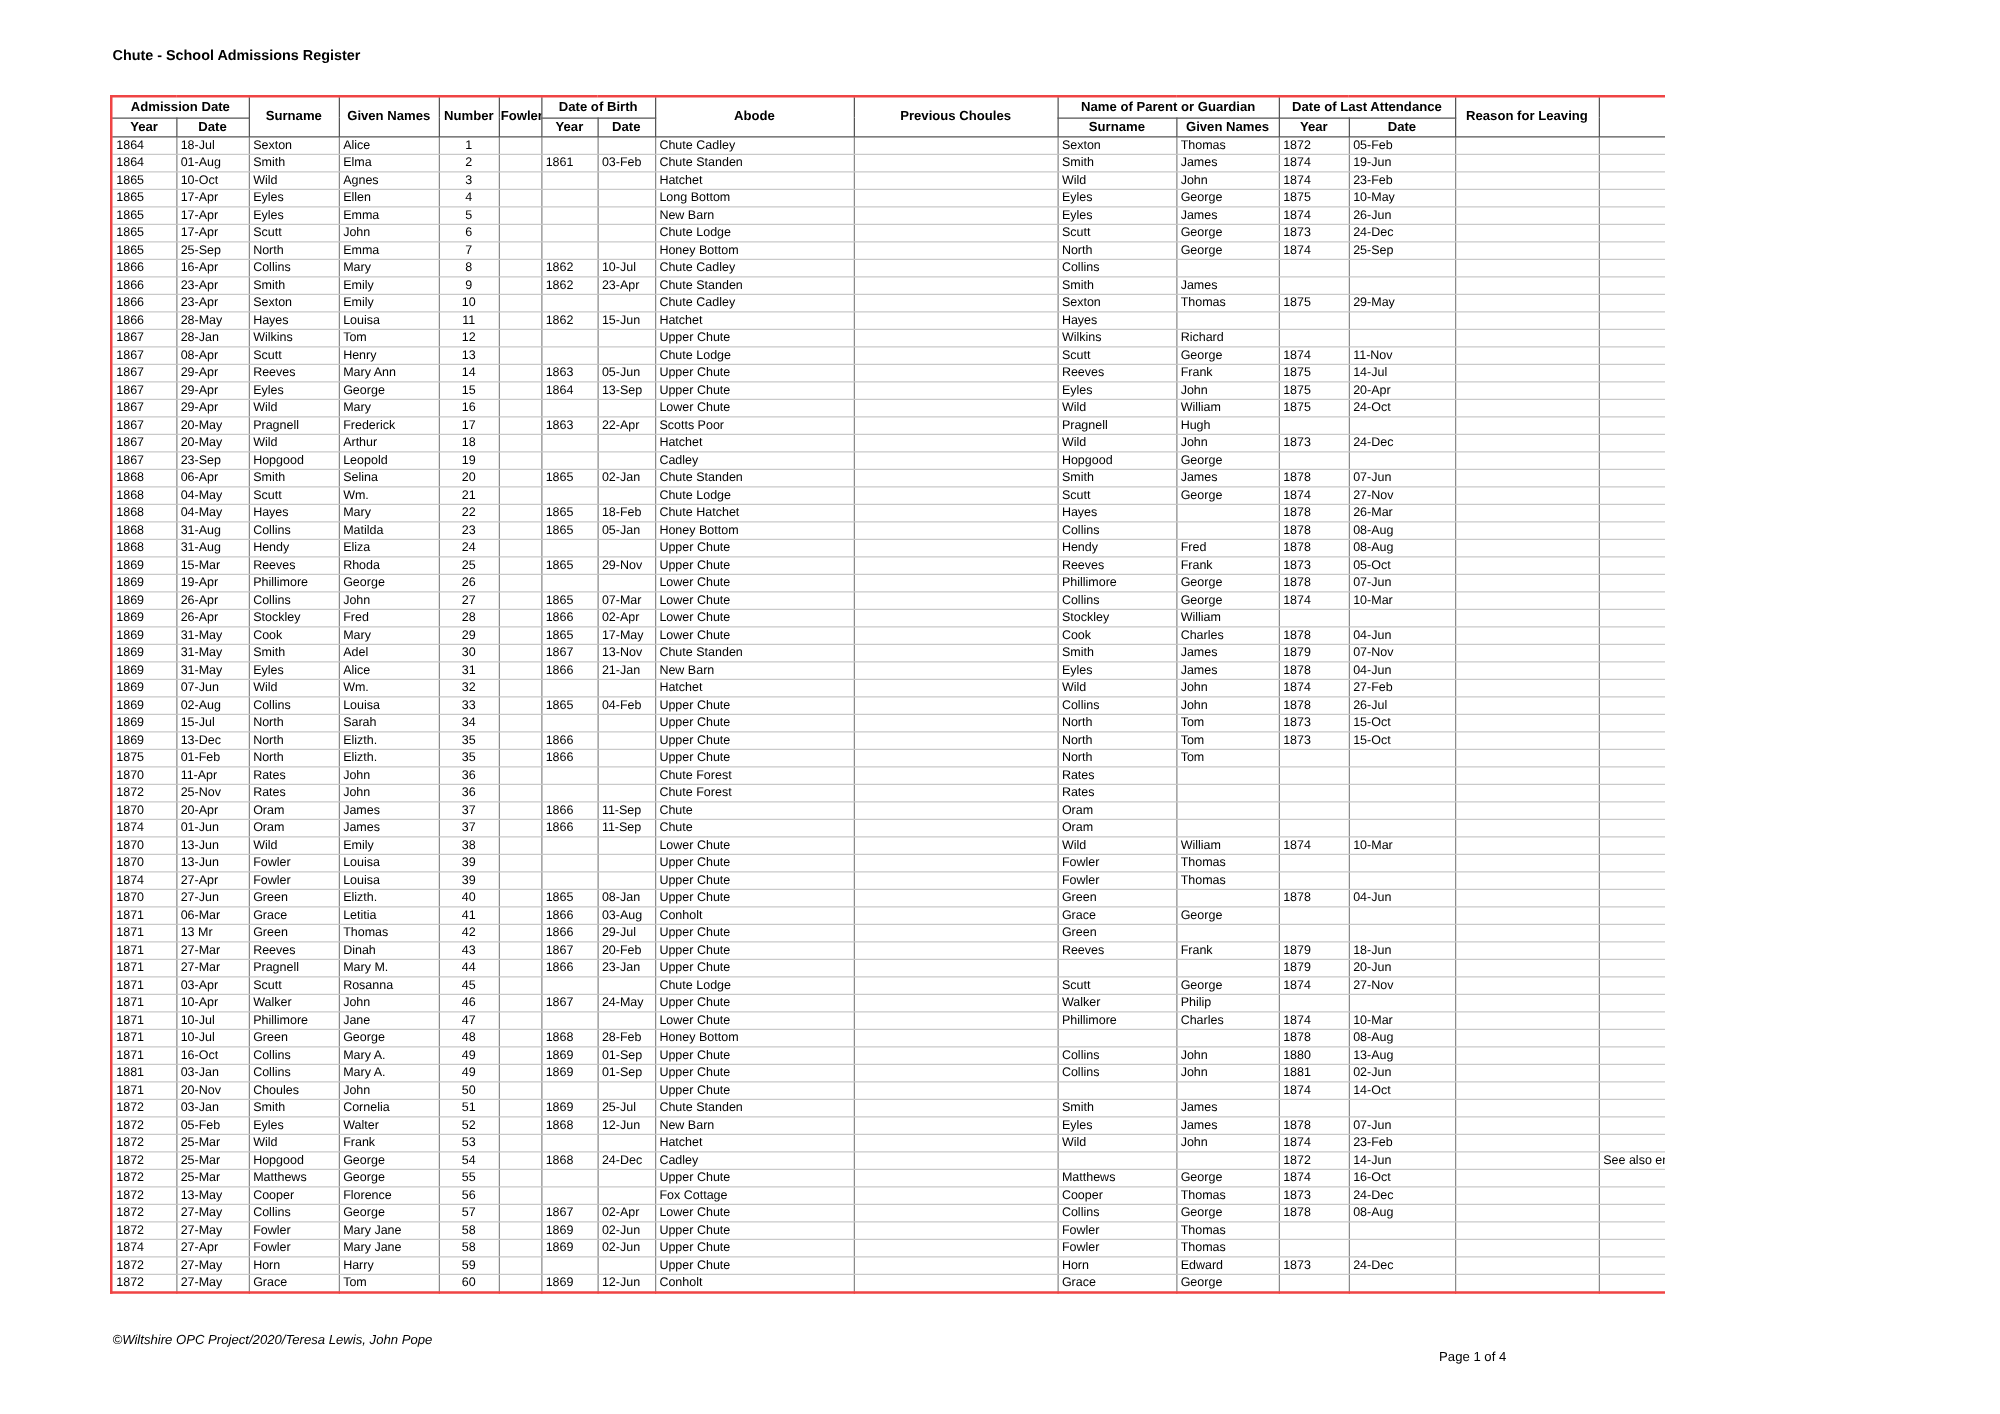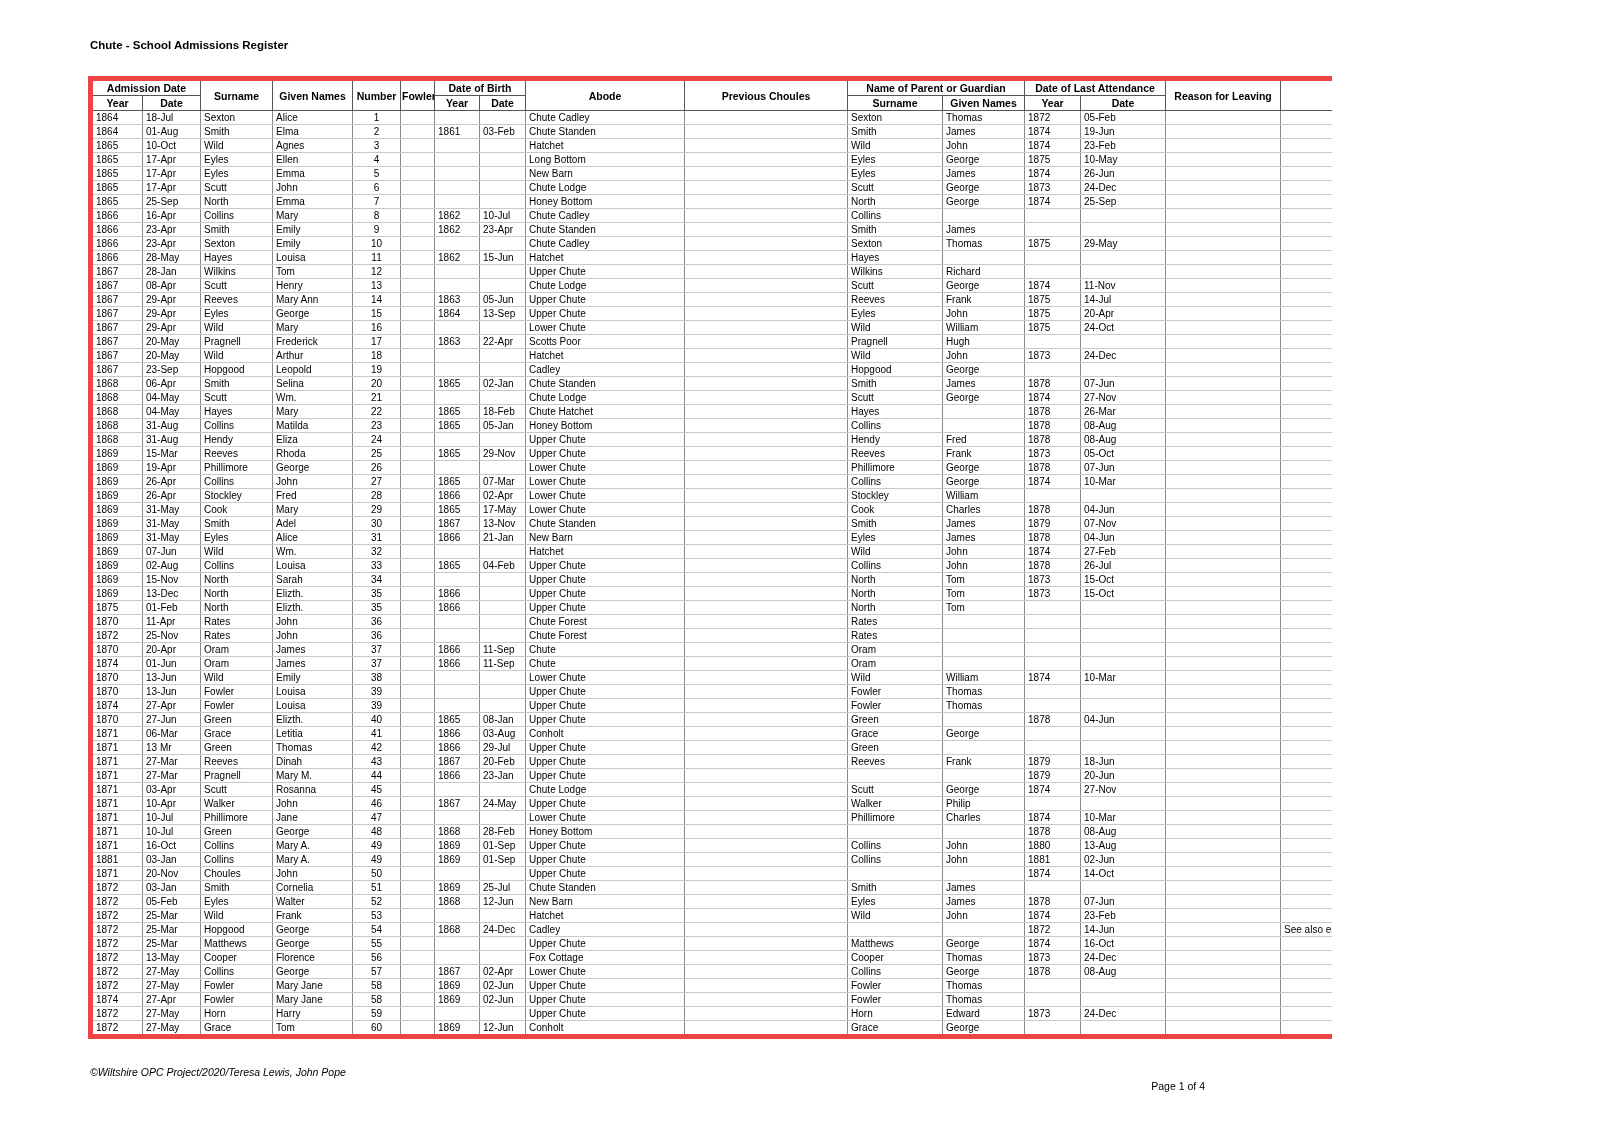--- a/index.html
+++ b/index.html
@@ -13,21 +13,21 @@
   .page { position: relative; width: 1332px; height: 1131px; overflow: hidden; }
   .doc-title {
     position: absolute; left: 90px; top: 39px;
     font-size: 11.5px; font-weight: bold;
   }
   table.register {
     position: absolute; left: 88px; top: 76px;
     width: 1424px;
     border-collapse: collapse;
     table-layout: fixed;
-    border: 5px solid #ef4444;
+    border: 2px solid #ef4444;
   }
   table.register thead th {
     border: 1px solid #555;
     font-size: 10.5px;
     font-weight: bold;
     text-align: center;
     padding: 0 1px;
     background: #fff;
     white-space: nowrap;
     overflow: hidden;
@@ -699,21 +699,21 @@
           <td></td>
           <td>Collins</td>
           <td>John</td>
           <td>1878</td>
           <td>26-Jul</td>
           <td></td>
           <td></td>
         </tr>
         <tr>
           <td>1869</td>
-          <td>15-Nov</td>
+          <td>15-Jul</td>
           <td>North</td>
           <td>Sarah</td>
           <td class="center">34</td>
           <td></td>
           <td></td>
           <td></td>
           <td>Upper Chute</td>
           <td></td>
           <td>North</td>
           <td>Tom</td>

